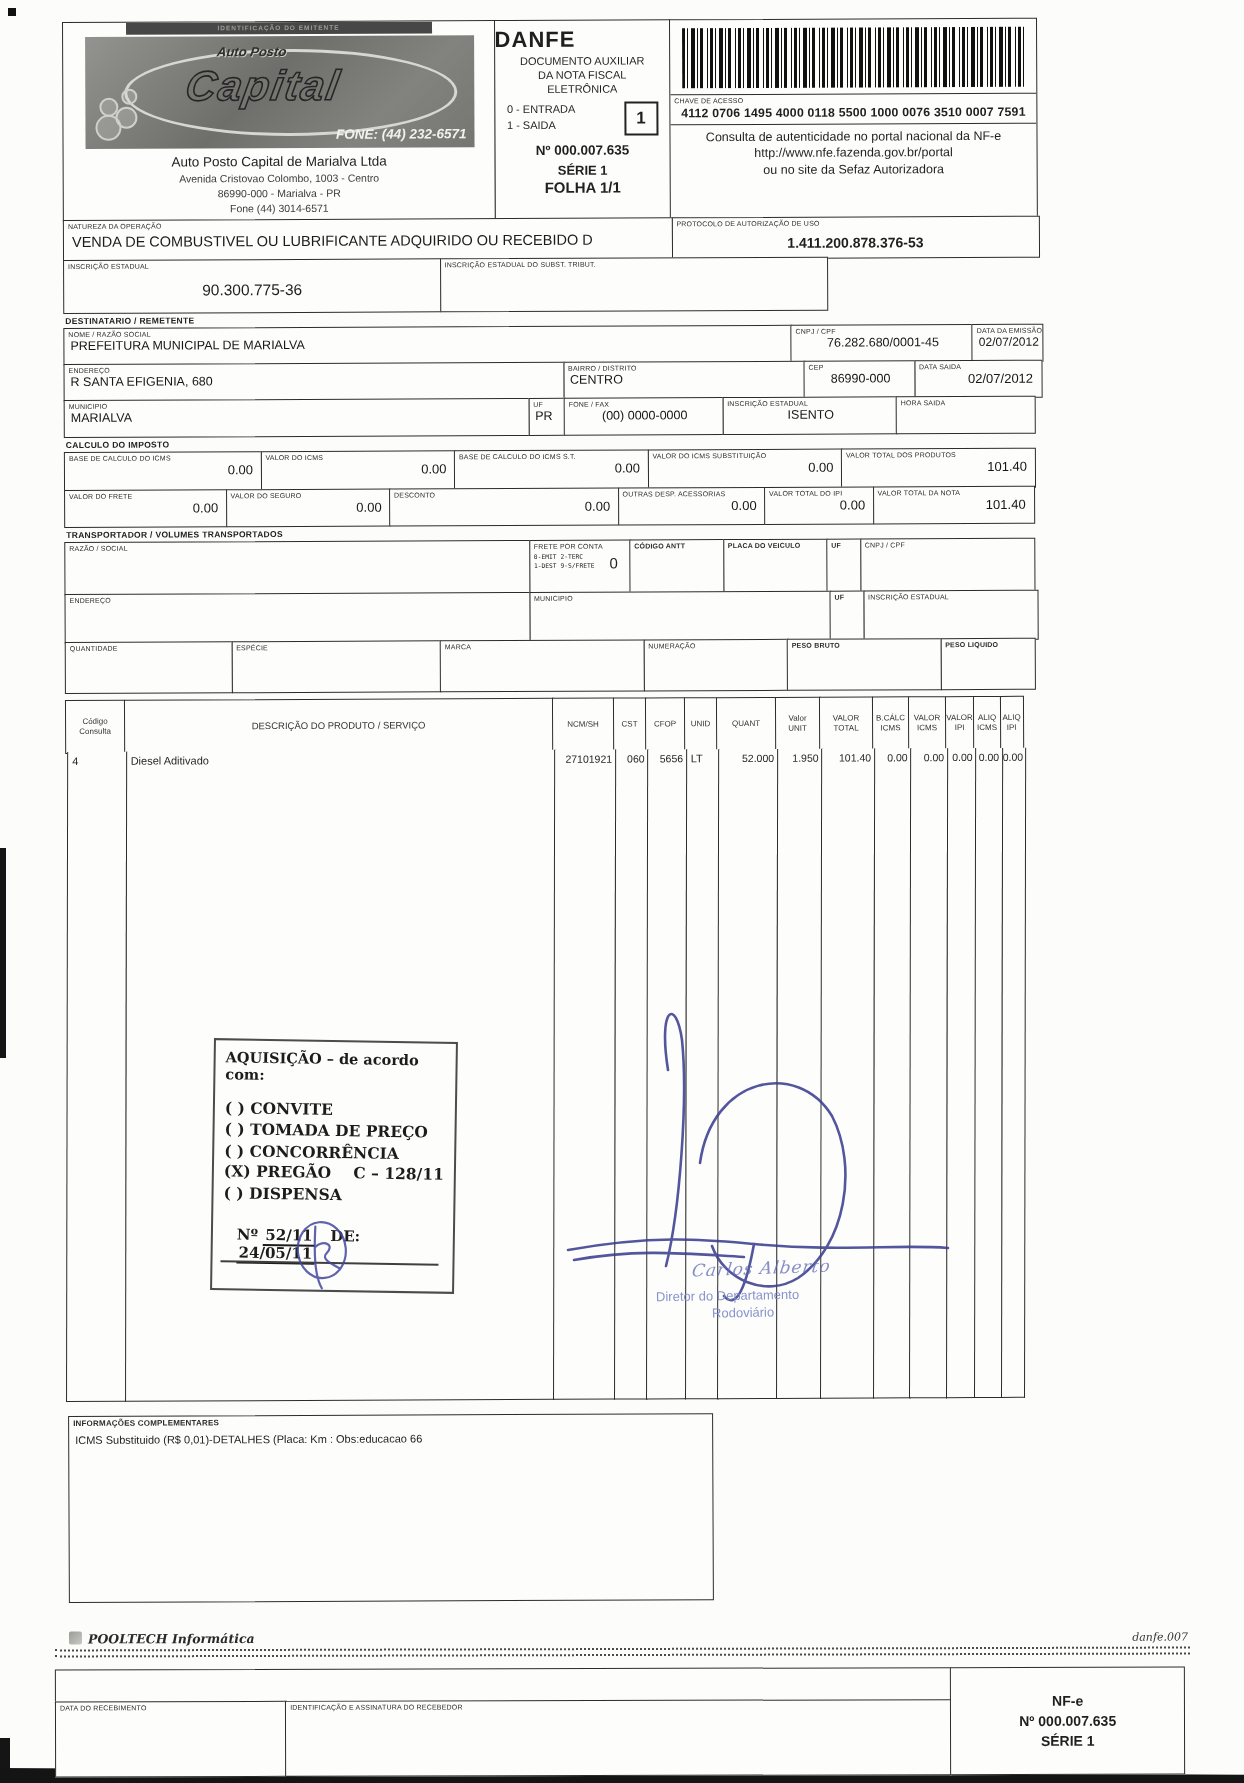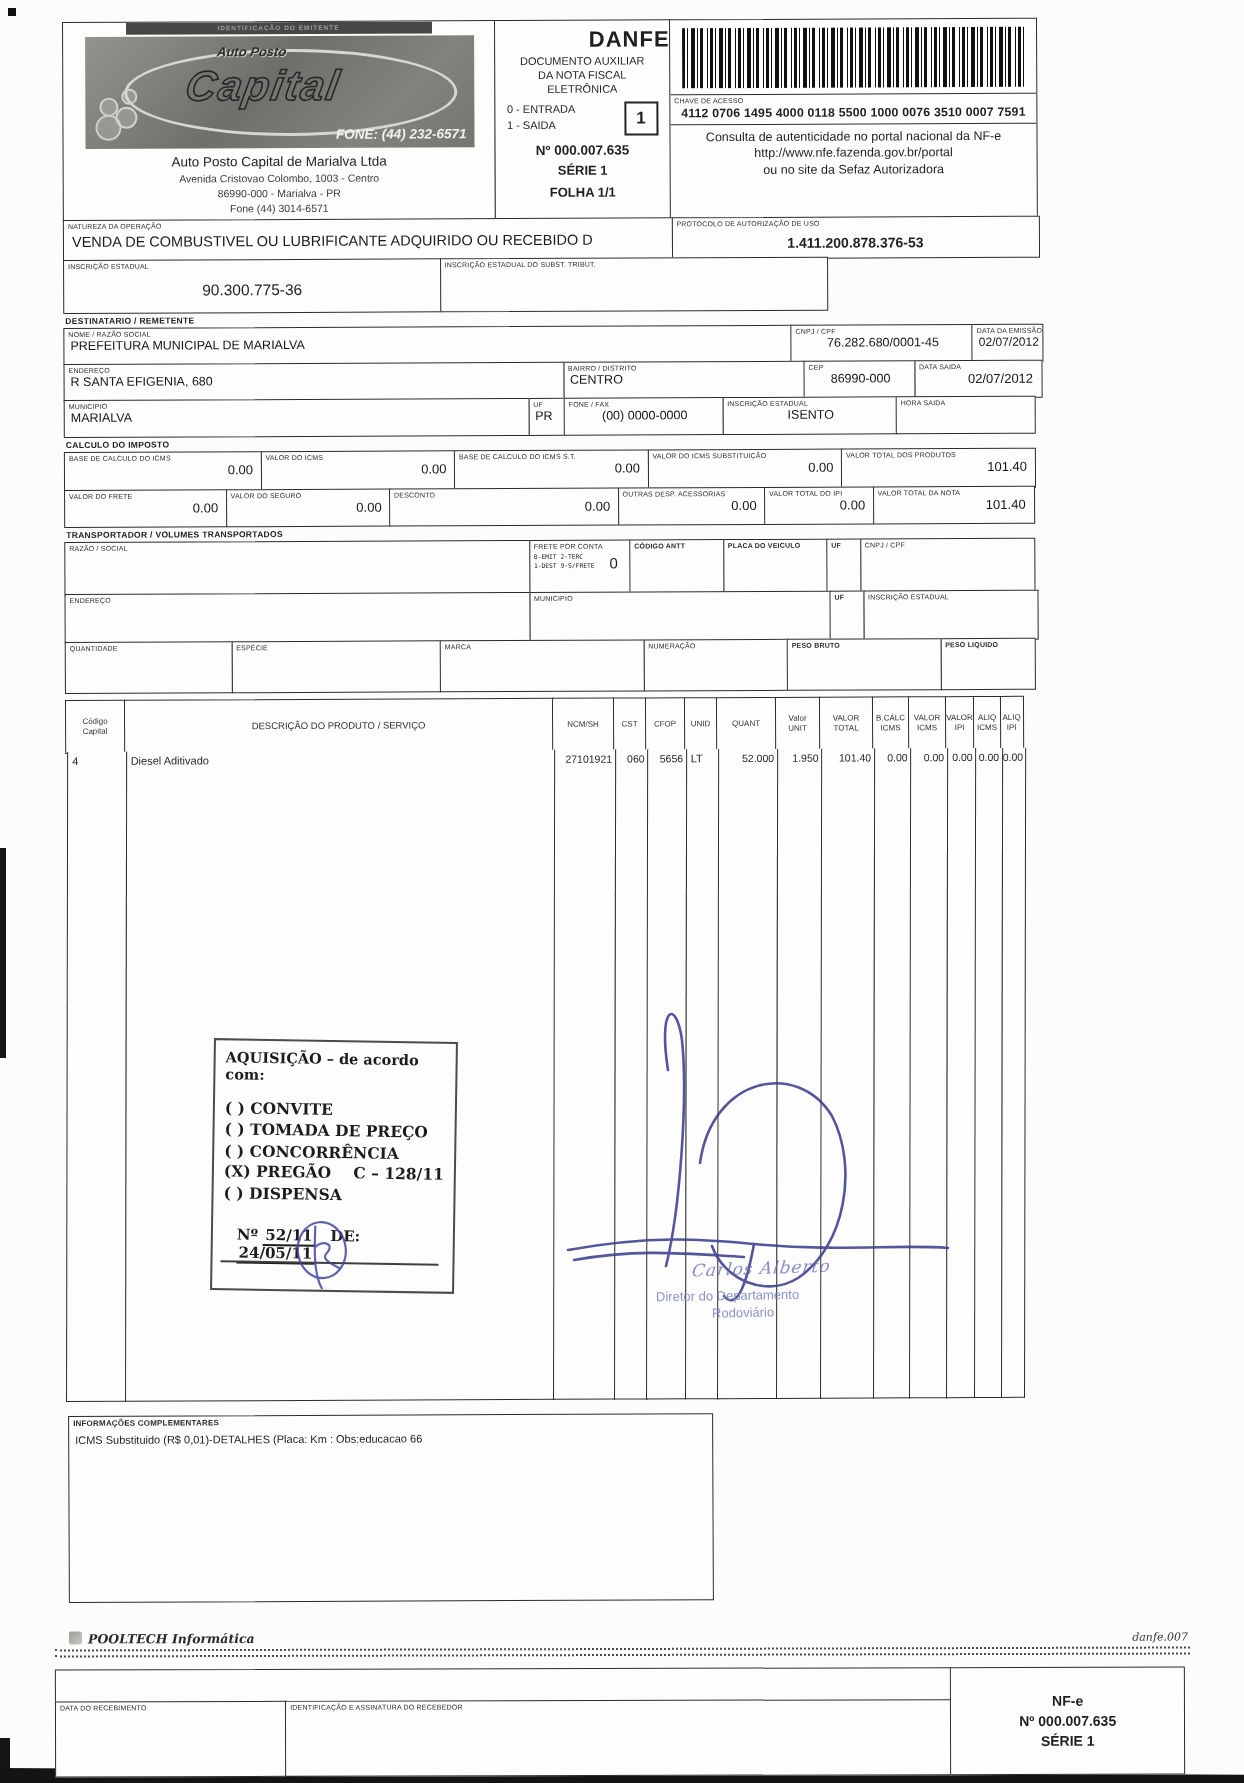--- a/index.html
+++ b/index.html
@@ -29,29 +29,29 @@
         background:linear-gradient(135deg,#93938f,#6e6e6a 45%,#82827e 75%,#757571);overflow:hidden;}
   .logo-ellipse{position:absolute;left:10%;top:12%;width:84%;height:72%;border:3px solid #d6d6d2;border-radius:50%;}
   .bub{position:absolute;border:2px solid #cfcfcb;border-radius:50%;background:rgba(220,220,216,.25);}
   .logo-top{position:absolute;left:34%;top:8px;font-style:italic;font-weight:bold;font-size:13px;color:#2e2e2c;
             text-shadow:1px 1px 0 #c9c9c5;transform:skewX(-8deg);}
   .logo-main{position:absolute;left:26%;top:26px;font-style:italic;font-weight:bold;font-size:42px;color:#77776f;
              -webkit-text-stroke:1.6px #26262a;letter-spacing:2px;transform:skewX(-10deg);}
   .logo-fone{position:absolute;right:8px;bottom:6px;font-style:italic;font-weight:bold;font-size:13.5px;color:#f1f1ed;}
   .emit-nome{font-size:13.5px;text-align:center;margin-top:2px;color:#222;}
   .emit-addr{font-size:10.5px;text-align:center;color:#3c3c3a;margin-top:3px;}
-  .danfe-title{font-size:22px;font-weight:bold;text-align:right;margin-top:6px;letter-spacing:1px;}
+  .danfe-title{font-size:22px;font-weight:bold;text-align:left;margin-top:6px;letter-spacing:1px;}
   .danfe-desc{font-size:11px;text-align:center;line-height:1.25;margin-top:2px;}
   .es-row{display:flex;align-items:flex-start;margin:6px 8px 0 12px;}
   .es-codes{font-size:11px;line-height:1.45;}
   .tipo-box{width:30px;height:30px;border:2.4px solid #222;font-size:17px;font-weight:bold;text-align:center;
             line-height:30px;margin-left:auto;margin-right:4px;}
   .danfe-num{font-size:13.5px;font-weight:bold;text-align:center;margin-top:7px;}
   .danfe-serie{font-size:13px;font-weight:bold;text-align:center;margin-top:5px;}
-  .danfe-folha{font-size:13px;font-weight:bold;text-align:center;margin-top:7px;}
+  .danfe-folha{font-size:15px;font-weight:bold;text-align:center;margin-top:1px;}
   .barcode{height:60px;margin:8px 12px 6px 12px;background:
     repeating-linear-gradient(90deg,#101010 0 3px,transparent 3px 5px,#101010 5px 6px,transparent 6px 9px,
     #101010 9px 13px,transparent 13px 15px,#101010 15px 16px,transparent 16px 18px,#101010 18px 21px,
     transparent 21px 25px,#101010 25px 26px,transparent 26px 28px);}
   .chave-top{border-bottom:1.5px solid #2c2c2c;}
   .chave-mid{border-bottom:1.5px solid #2c2c2c;padding-bottom:4px;}
   .chave-val{font-size:12.3px;font-weight:bold;text-align:center;margin-top:2px;letter-spacing:.2px;}
   .consulta{font-size:12.5px;text-align:center;margin-top:4px;line-height:1.3;}
   .nat-val{font-size:14.5px;padding:4px 0 0 8px;color:#1b1b1b;}
   .proto-val{font-size:14px;font-weight:bold;text-align:center;padding-top:8px;}
@@ -360,21 +360,21 @@
       </div>
       <div style="width:95px">
         <div class="lbl" style="font-weight:bold">PESO LIQUIDO</div>
       </div>
     </div>
 
     <div style="height:8px"></div>
 
     <div class="row" style="height:52px">
       <div class="pc0 phead pre">Código
-Capital</div>
+Consulta</div>
       <div class="pc1 phead big">DESCRIÇÃO DO PRODUTO / SERVIÇO</div>
       <div class="pc2 phead">NCM/SH</div>
       <div class="pc3 phead">CST</div>
       <div class="pc4 phead">CFOP</div>
       <div class="pc5 phead">UNID</div>
       <div class="pc6 phead">QUANT</div>
       <div class="pc7 phead pre">Valor
 UNIT</div>
       <div class="pc8 phead pre">VALOR
 TOTAL</div>

